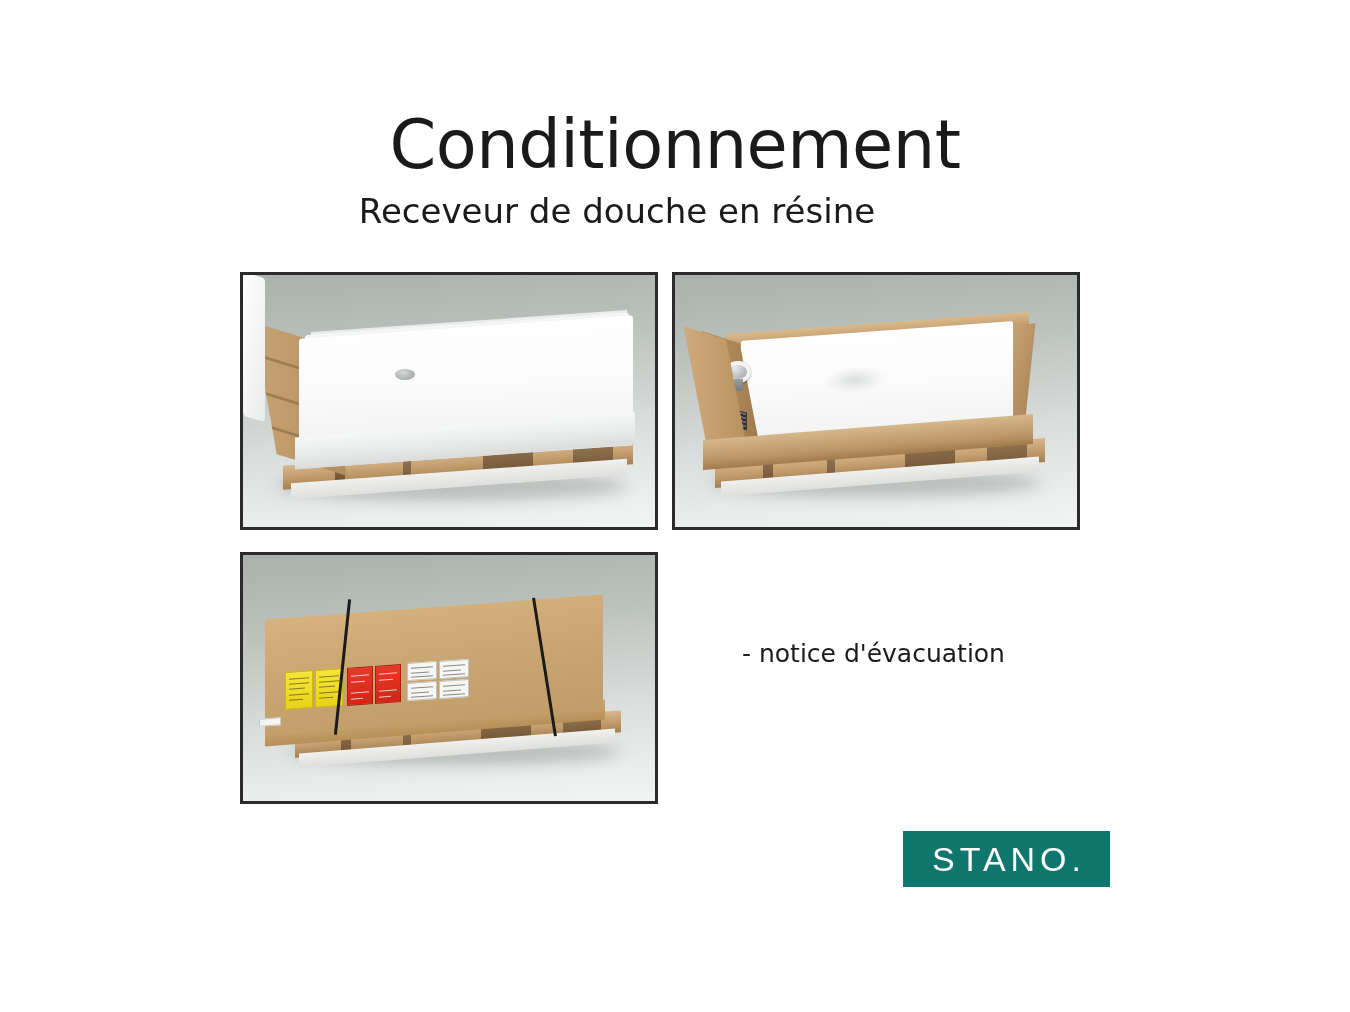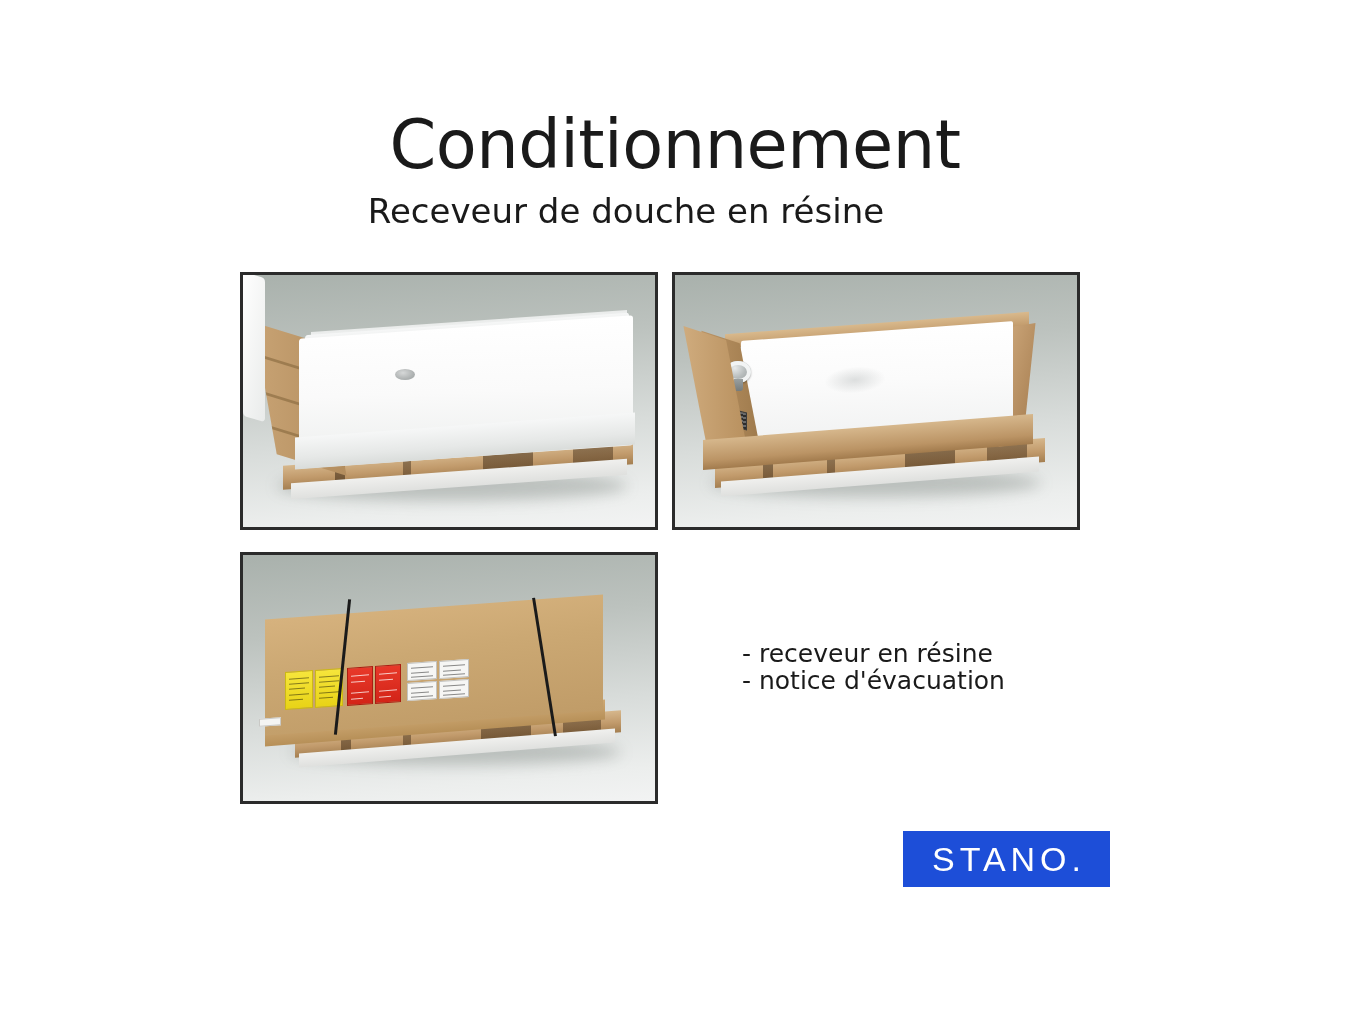--- a/index.html
+++ b/index.html
@@ -24,21 +24,21 @@
     width: 1350px;
     text-align: center;
     font-size: 67px;
     line-height: 1.0;
     font-weight: 400;
     color: #1a1a1a;
     letter-spacing: -0.5px;
   }
   .subtitle {
     position: absolute;
-    left: 9px; top: 194px;
+    left: 0; top: 194px;
     width: 1234px;
     text-align: center;
     font-size: 34px;
     line-height: 1.0;
     font-weight: 400;
     color: #1a1a1a;
   }
 
   
   .photo {
@@ -217,21 +217,21 @@
     line-height: 27px;
     color: #1a1a1a;
   }
   .caption-list li { list-style: none; white-space: nowrap; }
 
   
   #logo {
     position: absolute;
     left: 903px; top: 831px;
     width: 207px; height: 56px;
-    background: #1d4ed8;
+    background: #0f766e;
     display: flex;
     align-items: center;
     justify-content: center;
   }
   #logo-text {
     color: #ffffff;
     font-size: 34px;
     letter-spacing: 5px;
     font-weight: 400;
     padding-left: 5px;
@@ -348,21 +348,20 @@
         <div class="label-line" style="left:3px;top:13px;width:22px;"></div>
       </div>
 
       <div class="strap" id="p3-strap-1"></div>
       <div class="strap" id="p3-strap-2"></div>
     </div>
   </div>
 
 
   <ul class="caption-list">
-    <li>- receveur en résine</li>
     <li>- notice d'évacuation</li>
   </ul>
 
   <div id="logo">
     <span id="logo-text">STANO.</span>
   </div>
 
 </div>
 
 </body></html>

